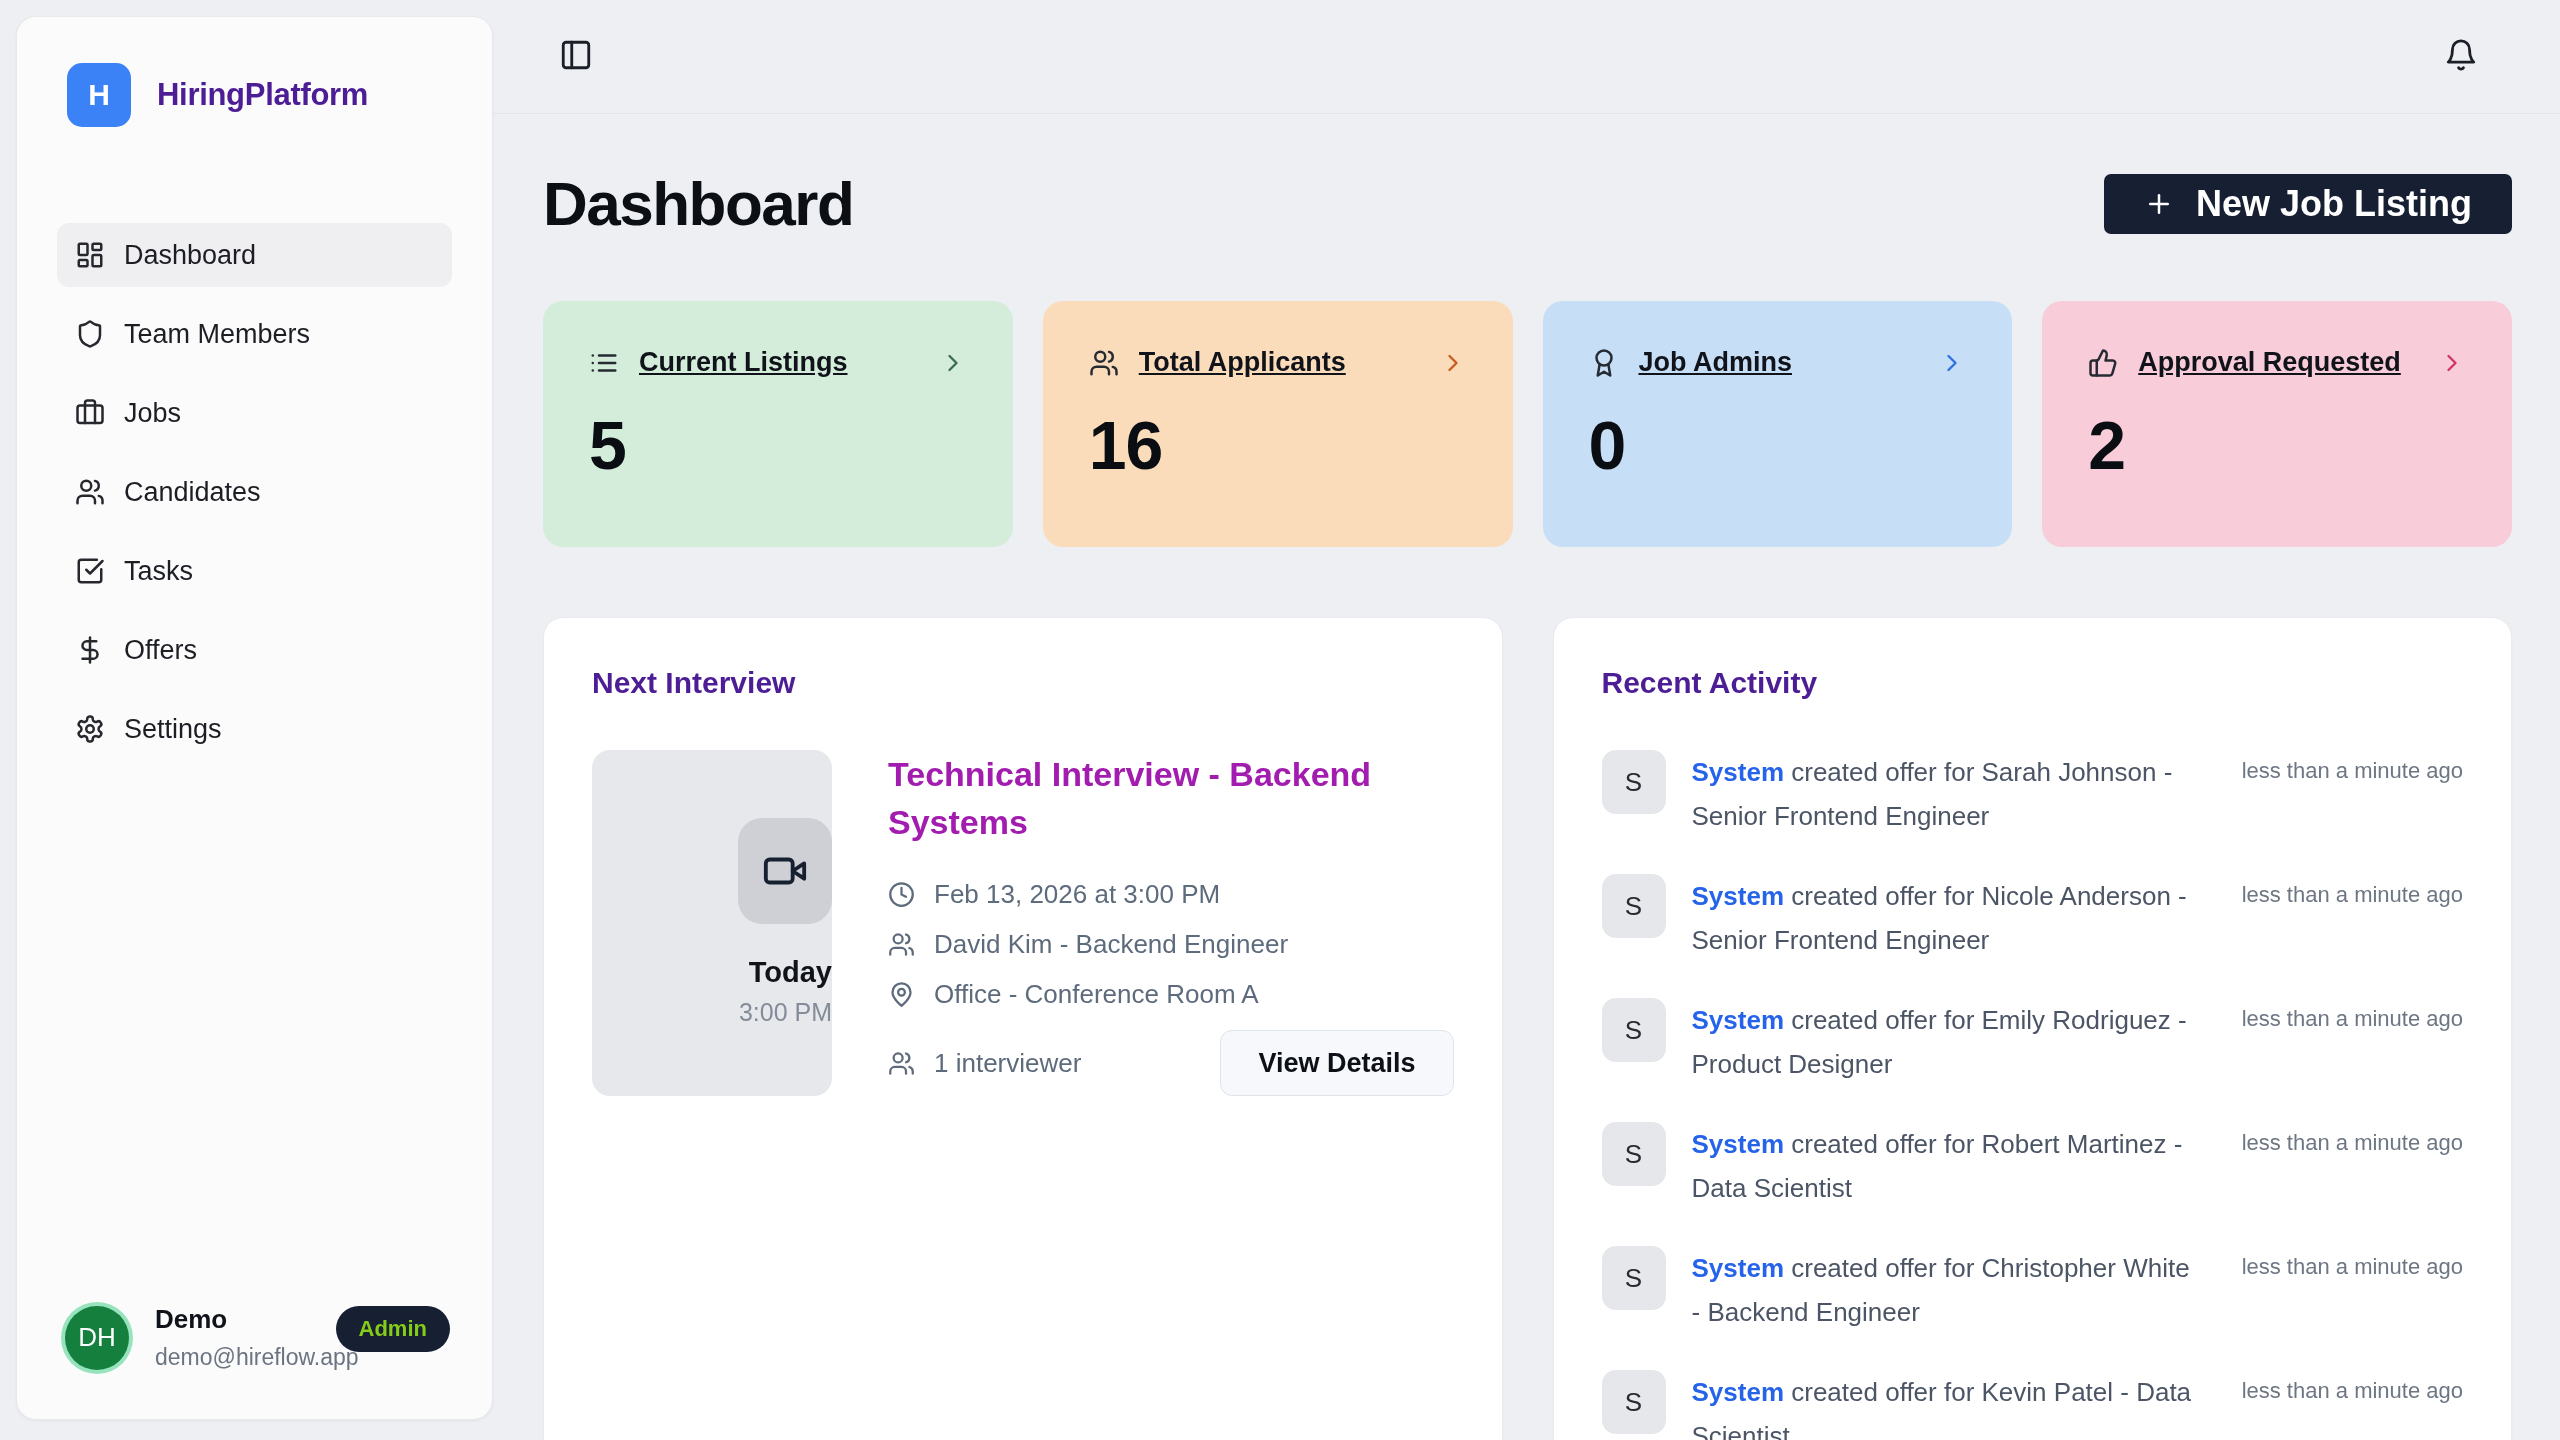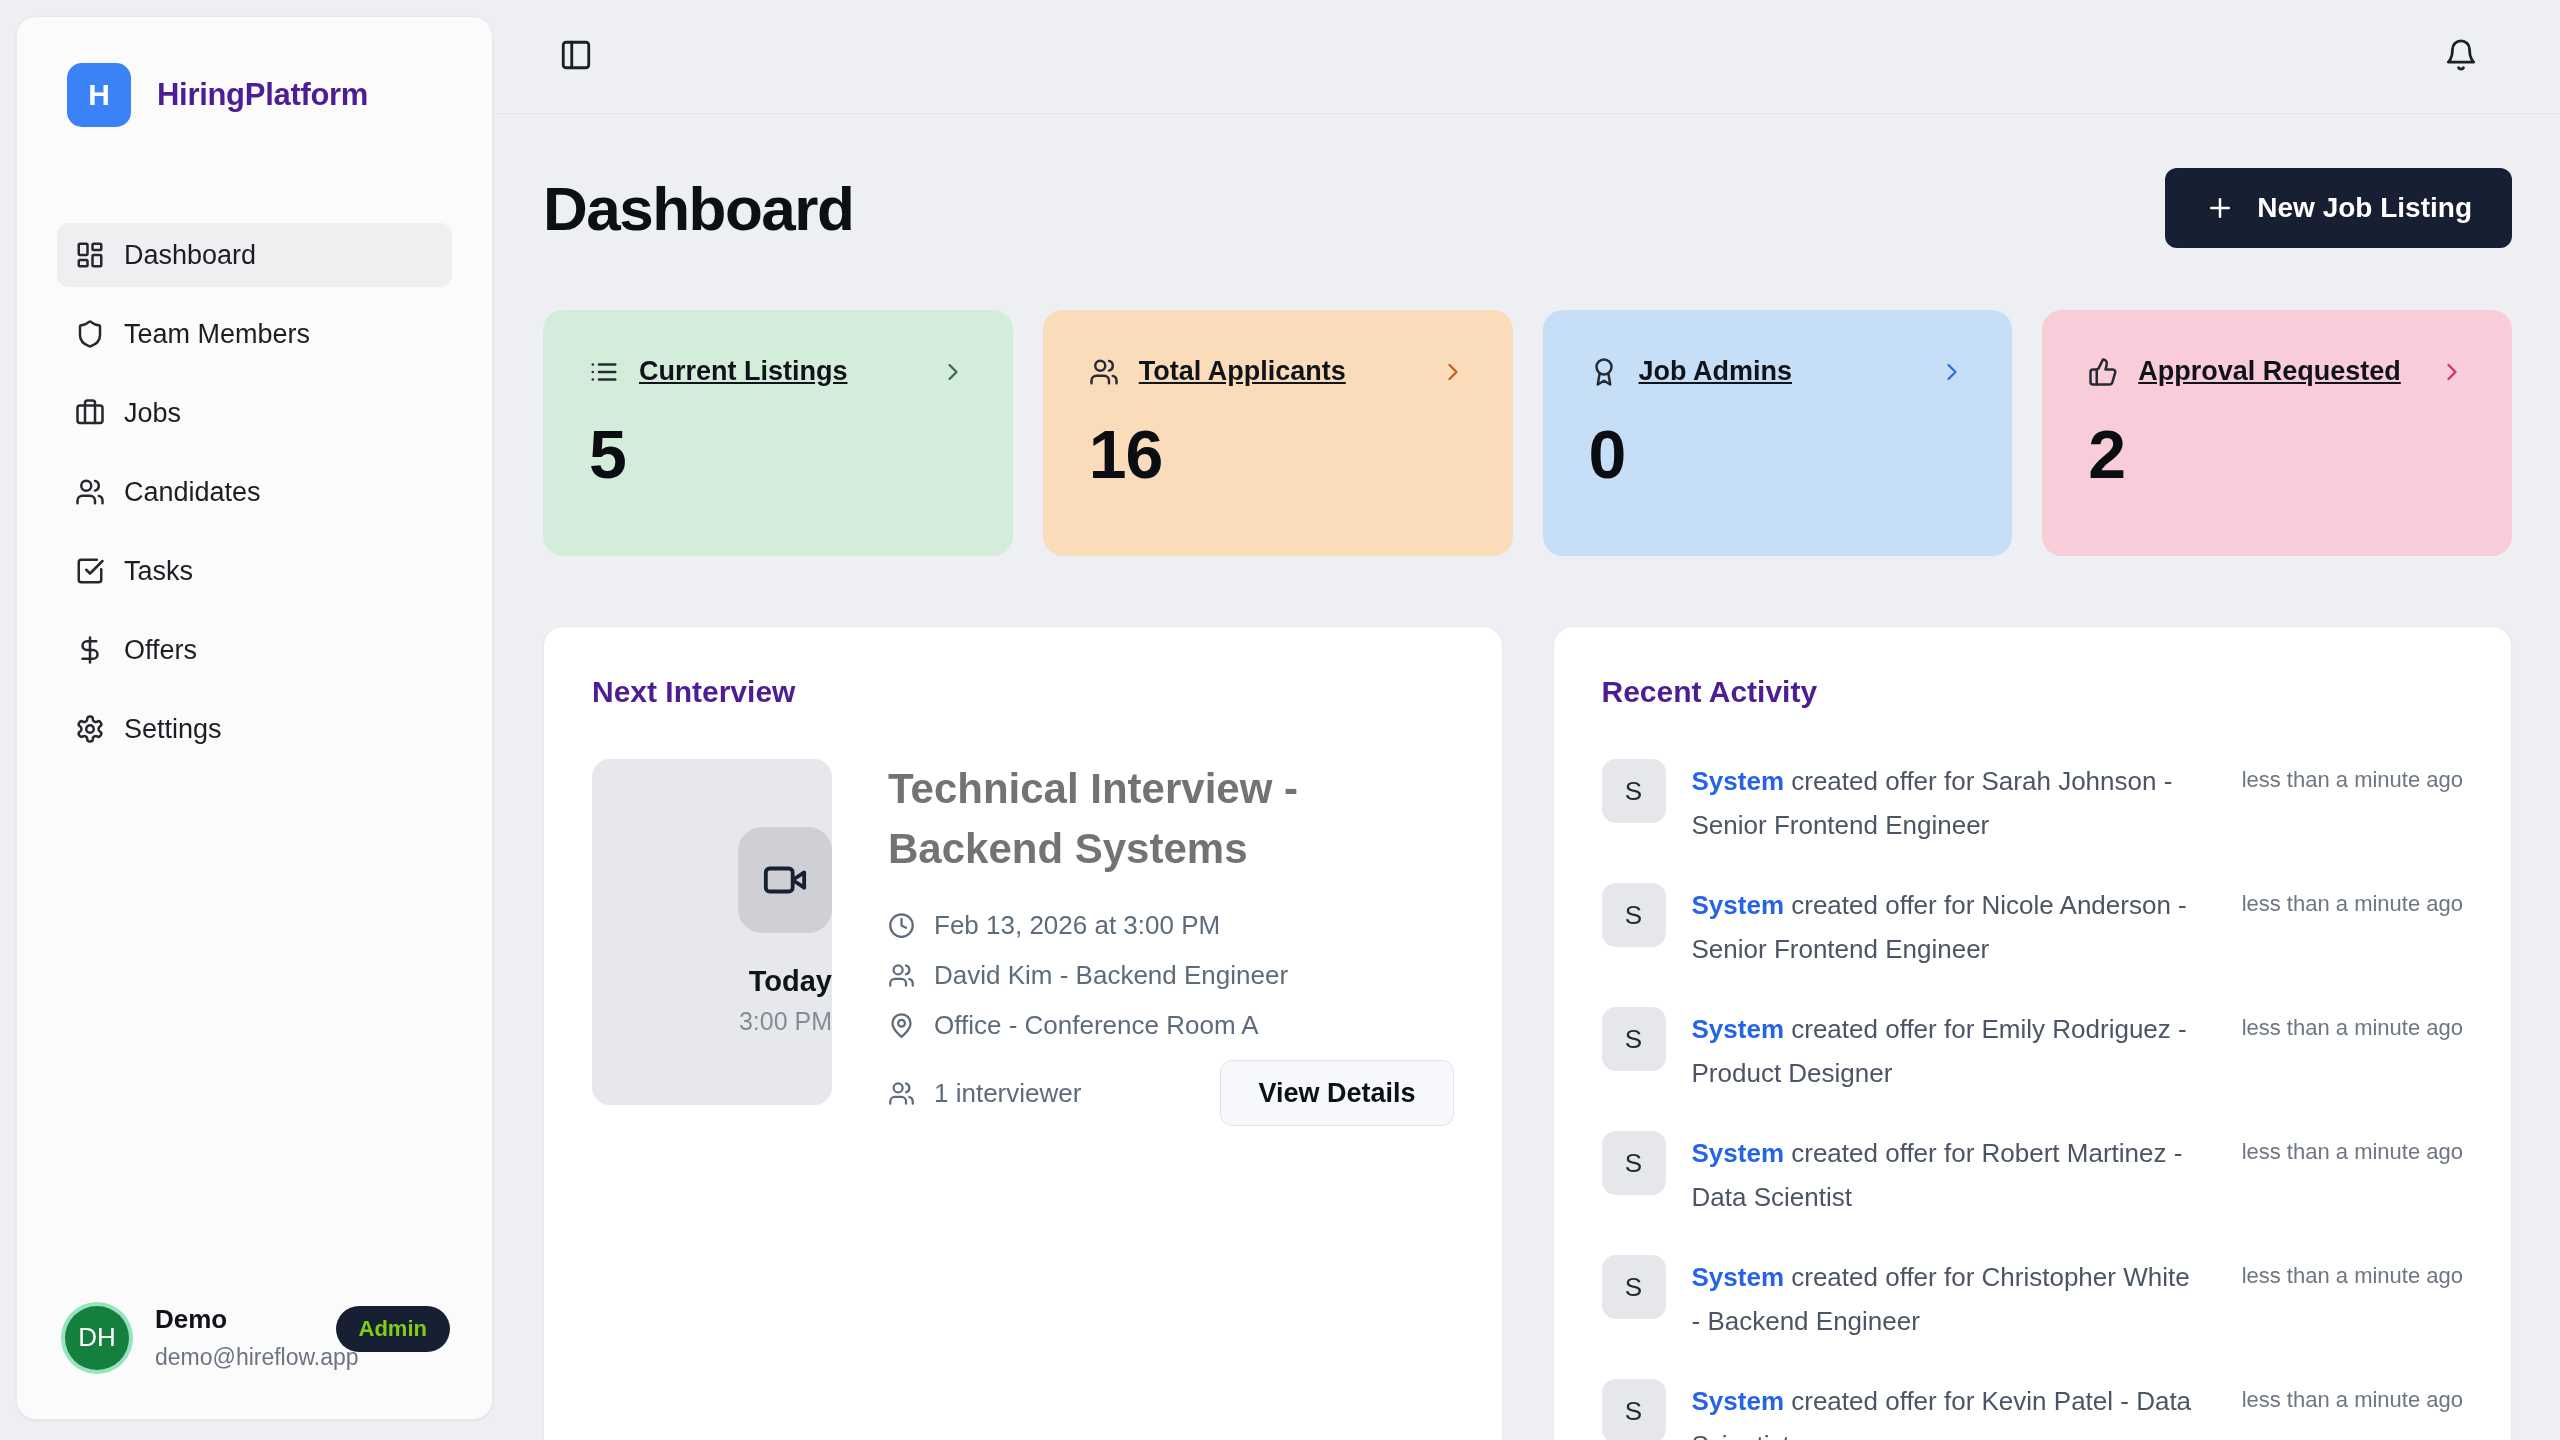--- a/index.html
+++ b/index.html
@@ -70,23 +70,23 @@
   .icon-btn { background: none; border: none; padding: 8px; cursor: pointer; color: #1b1f27; display: flex; }
   .icon-btn svg { width: 34px; height: 34px; }
 
   .content { flex: 1; min-height: 0; overflow: hidden; padding: 54px 48px 0 50px; }
 
   .page-head { display: flex; align-items: center; justify-content: space-between; }
   h1.page-title { margin: 0; font-size: 62px; font-weight: 800; letter-spacing: -1.5px; color: #0c0f14; }
   .primary-btn {
     display: flex; align-items: center; gap: 22px;
     background: #162032; color: #fff;
-    border: none; border-radius: 12px;
-    height: 80px; padding: 0 40px;
-    font-size: 28px; font-weight: 600; font-family: inherit; cursor: pointer;
+    border: none; border-radius: 7px;
+    height: 60px; padding: 0 40px;
+    font-size: 36px; font-weight: 600; font-family: inherit; cursor: pointer;
   }
   .primary-btn svg { width: 30px; height: 30px; }
 
   
   .stats { margin-top: 62px; display: grid; grid-template-columns: repeat(4, 1fr); gap: 30px; }
   .stat-card { border-radius: 20px; height: 246px; padding: 46px 46px; cursor: pointer; }
   .stat-head { display: flex; align-items: center; gap: 20px; }
   .stat-head .icon { display: flex; color: #262b33; }
   .stat-head .icon svg { width: 30px; height: 30px; }
   .stat-label { flex: 1; font-size: 27px; font-weight: 600; color: #10131a; text-decoration: underline; }
@@ -113,21 +113,21 @@
   }
   .iv-icon {
     width: 94px; height: 106px; background: #ced0d5; border-radius: 24px;
     display: flex; align-items: center; justify-content: center; color: #172030;
   }
   .iv-icon svg { width: 46px; height: 46px; }
   .iv-day { margin-top: 32px; font-size: 29px; font-weight: 700; color: #101319; }
   .iv-time { margin-top: 9px; font-size: 25px; color: #848c99; }
 
   .iv-details { flex: 1; display: flex; flex-direction: column; min-height: 346px; }
-  .iv-details h3 { margin: 0 0 32px; font-size: 42px; font-weight: 700; line-height: 1.42; color: #737373; max-width: 520px; }
+  .iv-details h3 { margin: 0 0 32px; font-size: 34px; font-weight: 700; line-height: 1.42; color: #a21caf; max-width: 520px; }
   .meta-row { display: flex; align-items: center; gap: 19px; font-size: 26px; color: #5d6b7c; margin-bottom: 19px; }
   .meta-row .m-icon { display: flex; color: #5d6b7c; }
   .meta-row .m-icon svg { width: 27px; height: 27px; }
   .iv-footer { margin-top: auto; display: flex; align-items: center; justify-content: space-between; }
   .iv-footer .meta-row { margin-bottom: 0; }
   .ghost-btn {
     height: 66px; padding: 0 37px; border-radius: 12px;
     border: 1px solid #dfe4eb; background: #f6f8fb;
     font-size: 27px; font-weight: 600; color: #0d1016;
     font-family: inherit; cursor: pointer;

